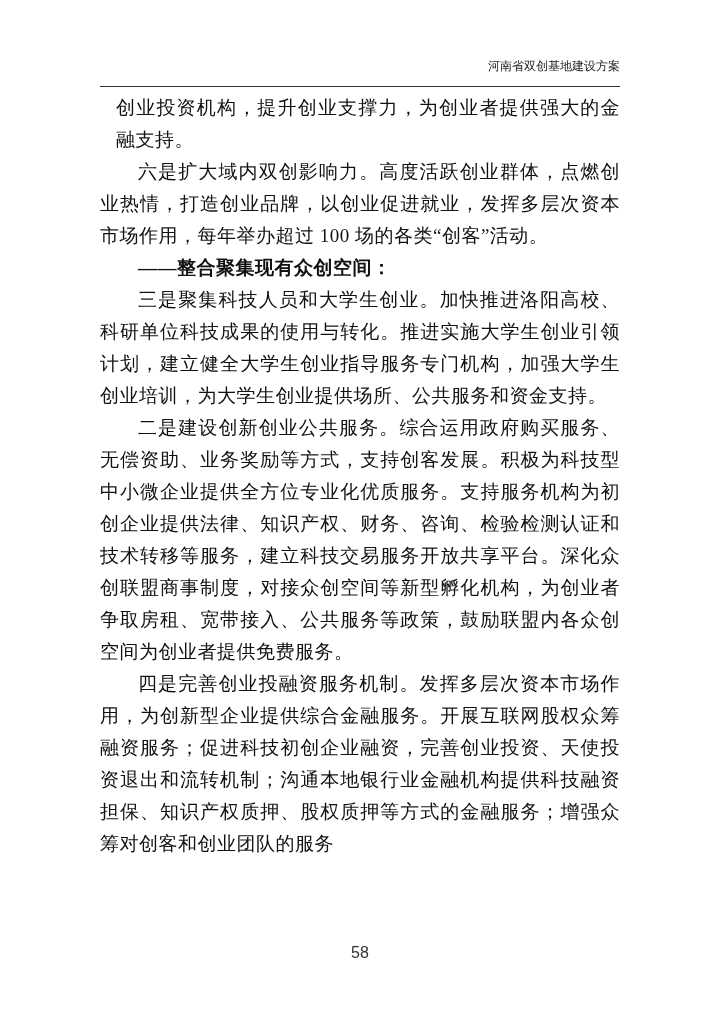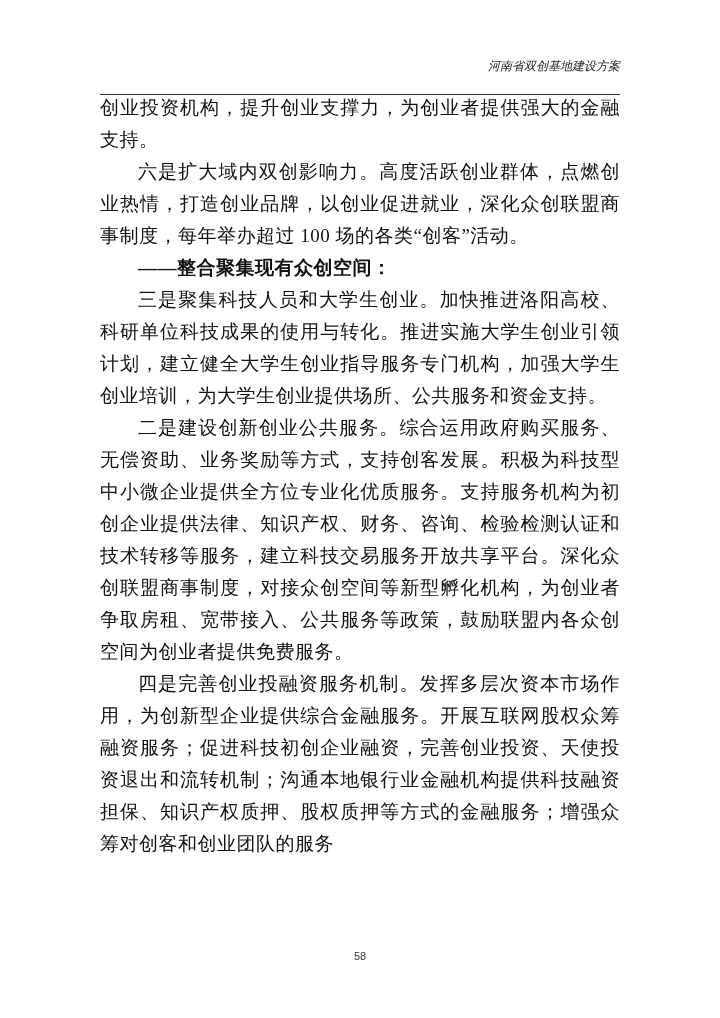--- a/index.html
+++ b/index.html
@@ -18,68 +18,68 @@
   }
   .page-header {
     position: absolute;
     top: 58px;
     left: 100px;
     width: 520px;
     text-align: right;
     font-size: 12px;
     line-height: 16px;
     color: #222222;
-    padding-bottom: 20px;
+    padding-bottom: 12px;
     border-bottom: 1px solid #333333;
-    font-style: italic;
   }
   .page-body {
     position: absolute;
     top: 92px;
     left: 100px;
     width: 520px;
     font-size: 19px;
     line-height: 32px;
     text-align: justify;
     letter-spacing: 0.5px;
     color: #111111;
   }
   .para {
     margin: 0;
     text-indent: 2em;
   }
   .para.no-indent {
     text-indent: 0;
+    margin-left: 16px;
   }
   .para.heading {
     font-weight: bold;
   }
   .page-footer {
     position: absolute;
     bottom: 56px;
     left: 0;
     width: 720px;
     text-align: center;
-    font-size: 11px;
+    font-size: 16px;
     color: #333333;
     font-family: "Liberation Sans", "DejaVu Sans", sans-serif;
   }
 </style>
 </head>
 <body>
 
 <div class="page">
 
   <div class="page-header">
     <span>河南省双创基地建设方案</span>
   </div>
 
   <div class="page-body">
     <p class="para no-indent">创业投资机构，提升创业支撑力，为创业者提供强大的金融支持。</p>
-    <p class="para">六是扩大域内双创影响力。高度活跃创业群体，点燃创业热情，打造创业品牌，以创业促进就业，深化众创联盟商事制度，每年举办超过 100 场的各类“创客”活动。</p>
+    <p class="para">六是扩大域内双创影响力。高度活跃创业群体，点燃创业热情，打造创业品牌，以创业促进就业，发挥多层次资本市场作用，每年举办超过 100 场的各类“创客”活动。</p>
     <p class="para heading">——整合聚集现有众创空间：</p>
     <p class="para">三是聚集科技人员和大学生创业。加快推进洛阳高校、科研单位科技成果的使用与转化。推进实施大学生创业引领计划，建立健全大学生创业指导服务专门机构，加强大学生创业培训，为大学生创业提供场所、公共服务和资金支持。</p>
     <p class="para">二是建设创新创业公共服务。综合运用政府购买服务、无偿资助、业务奖励等方式，支持创客发展。积极为科技型中小微企业提供全方位专业化优质服务。支持服务机构为初创企业提供法律、知识产权、财务、咨询、检验检测认证和技术转移等服务，建立科技交易服务开放共享平台。深化众创联盟商事制度，对接众创空间等新型孵化机构，为创业者争取房租、宽带接入、公共服务等政策，鼓励联盟内各众创空间为创业者提供免费服务。</p>
     <p class="para">四是完善创业投融资服务机制。发挥多层次资本市场作用，为创新型企业提供综合金融服务。开展互联网股权众筹融资服务；促进科技初创企业融资，完善创业投资、天使投资退出和流转机制；沟通本地银行业金融机构提供科技融资担保、知识产权质押、股权质押等方式的金融服务；增强众筹对创客和创业团队的服务</p>
   </div>
 
   <div class="page-footer">
     <span>58</span>
   </div>
 

